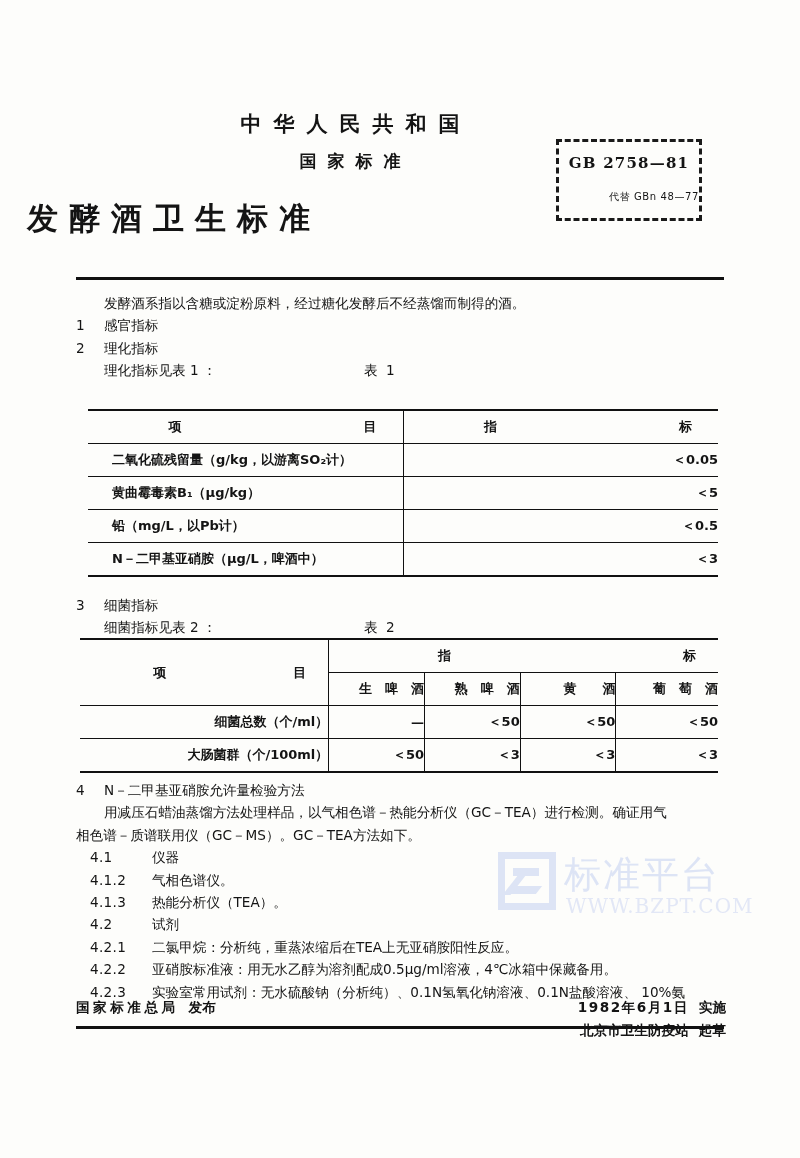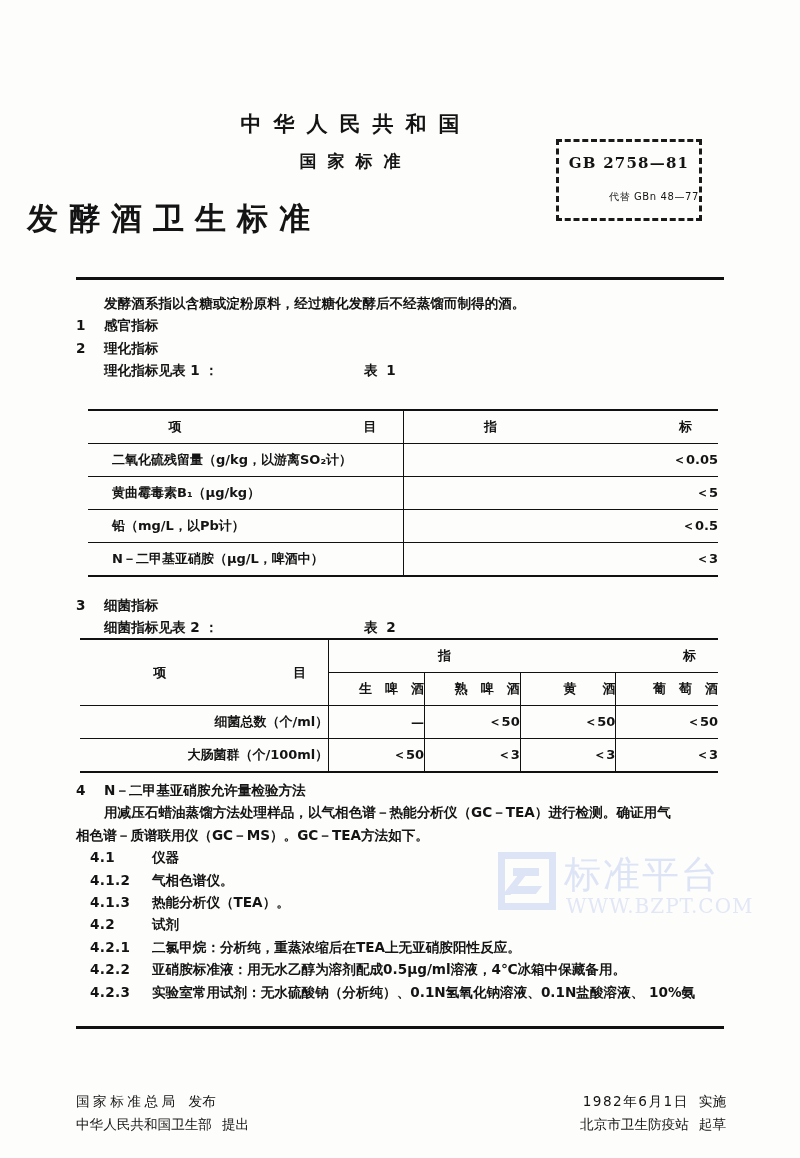--- a/index.html
+++ b/index.html
@@ -167,21 +167,21 @@
   }
 
   
   .body {
     position: absolute;
     left: 76px;
     top: 292px;
     width: 650px;
     font-size: 13.6px;
     line-height: 22.4px;
-    font-weight: 700;
+    font-weight: 400;
   }
   .p-indent { text-indent: 28px; }
   .p-sec {
     position: relative;
     padding-left: 28px;
   }
   .p-sec > .num {
     position: absolute;
     left: 0;
     top: 0;
@@ -259,25 +259,25 @@
     position: absolute;
     left: 76px;
     top: 1026px;
     width: 648px;
     height: 3px;
     background: #111;
   }
   .footer {
     position: absolute;
     left: 76px;
-    top: 1090px;
+    top: 996px;
     width: 650px;
     font-size: 13.6px;
     line-height: 23px;
-    font-weight: 400;
+    font-weight: 700;
   }
   .frow {
     position: relative;
     height: 23px;
   }
   .fl { position: absolute; left: 0; top: 0; }
   .fr { position: absolute; right: 0; top: 0; }
   .sp3 { letter-spacing: 3.5px; }
   .sp2 { letter-spacing: 1.5px; }
   .gapl { margin-left: 10px; }
@@ -447,22 +447,19 @@
   <div class="footer">
     <div class="frow">
       <span class="fl">
         <span class="sp3">国家标准总局</span><span class="gapl">发布</span>
       </span>
       <span class="fr">
         <span class="sp2">1982年6月1日</span><span class="gapl">实施</span>
       </span>
     </div>
     <div class="frow">
-      <span class="fl">
-        <span>中华人民共和国卫生部</span><span class="gapl">提出</span>
-      </span>
       <span class="fr">
         <span>北京市卫生防疫站</span><span class="gapl">起草</span>
       </span>
     </div>
   </div>
 
 </div>
 
 </body></html>

